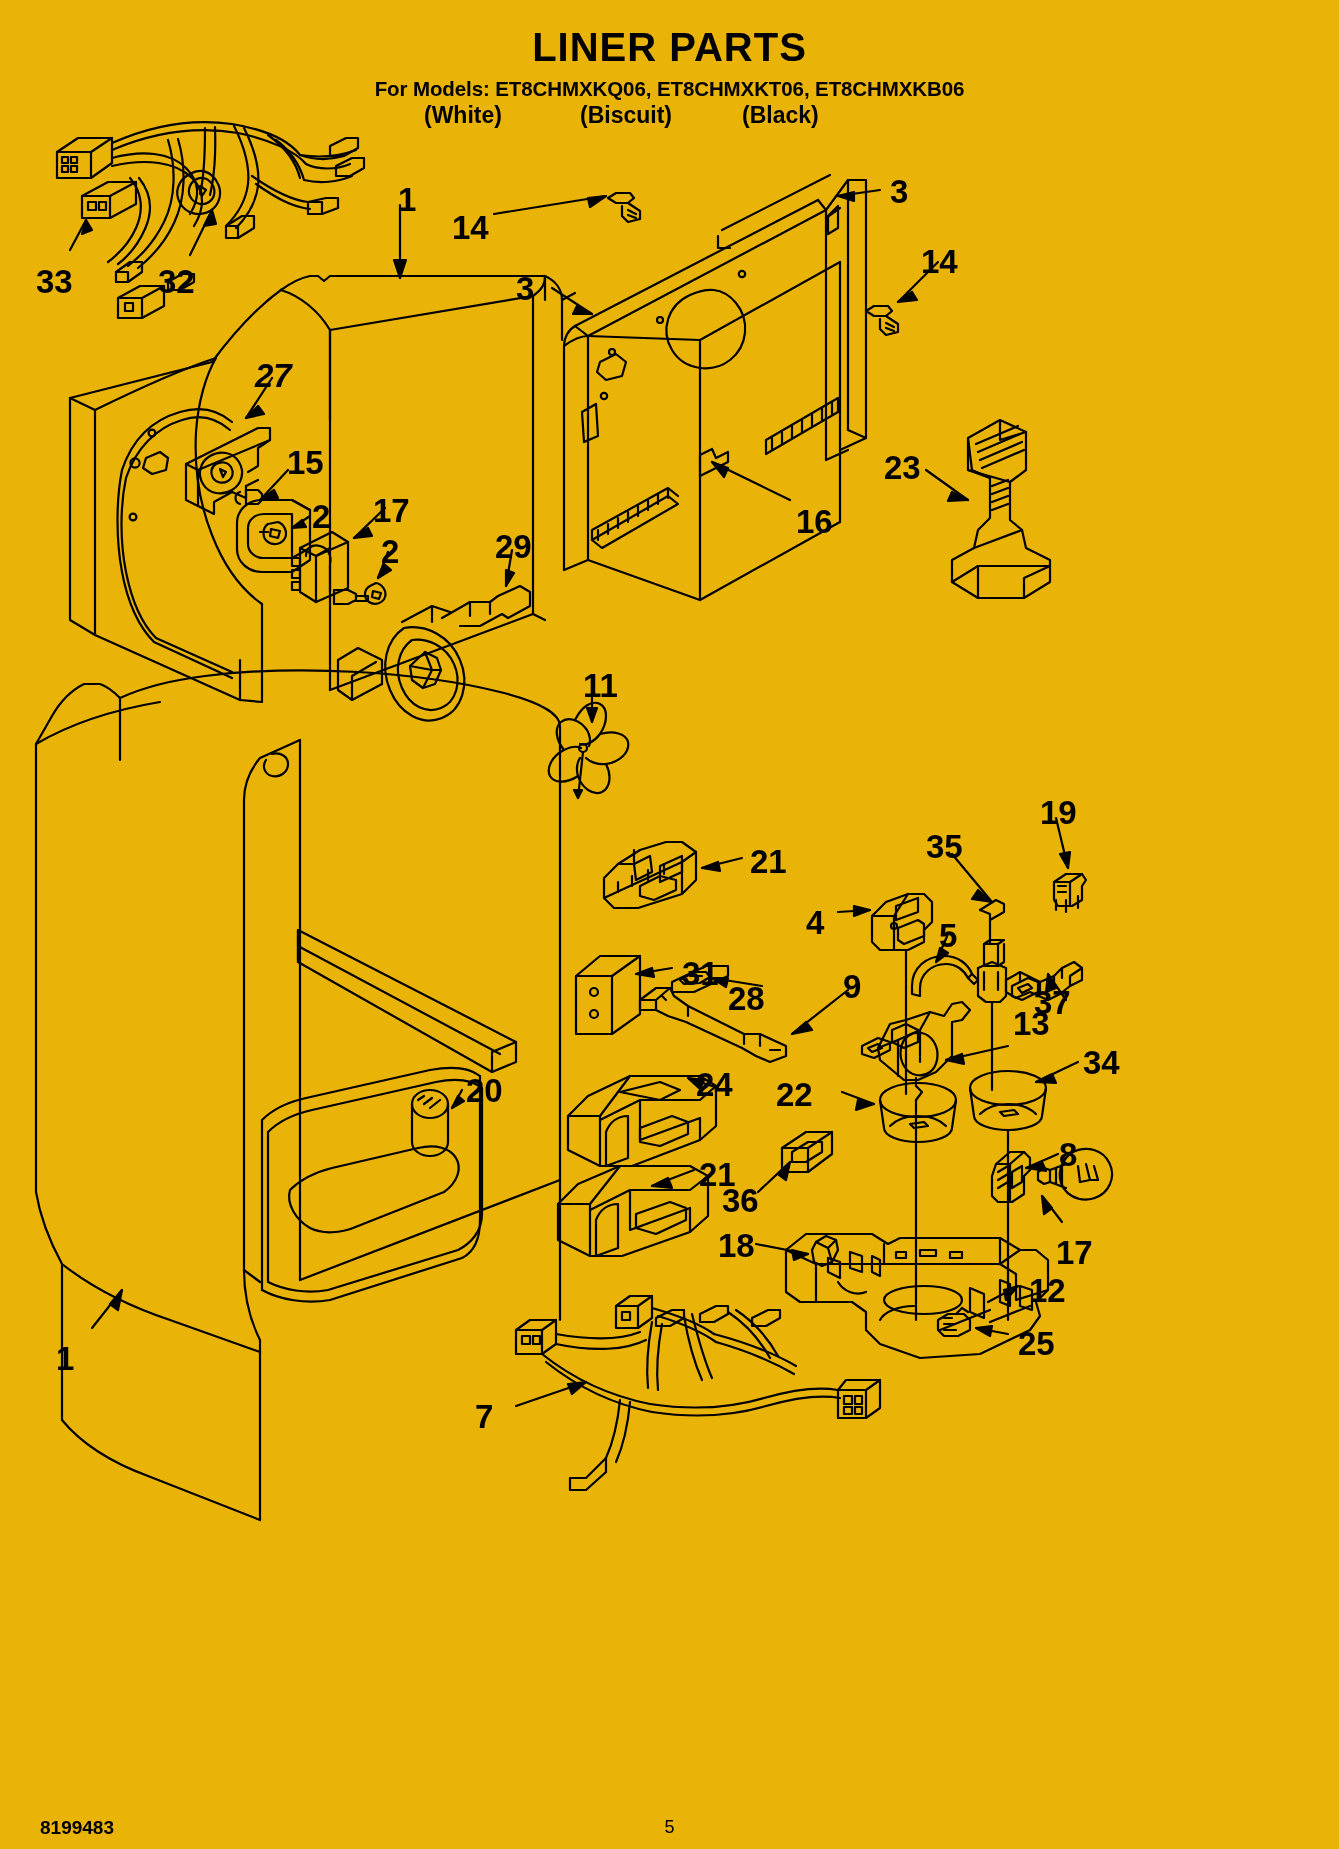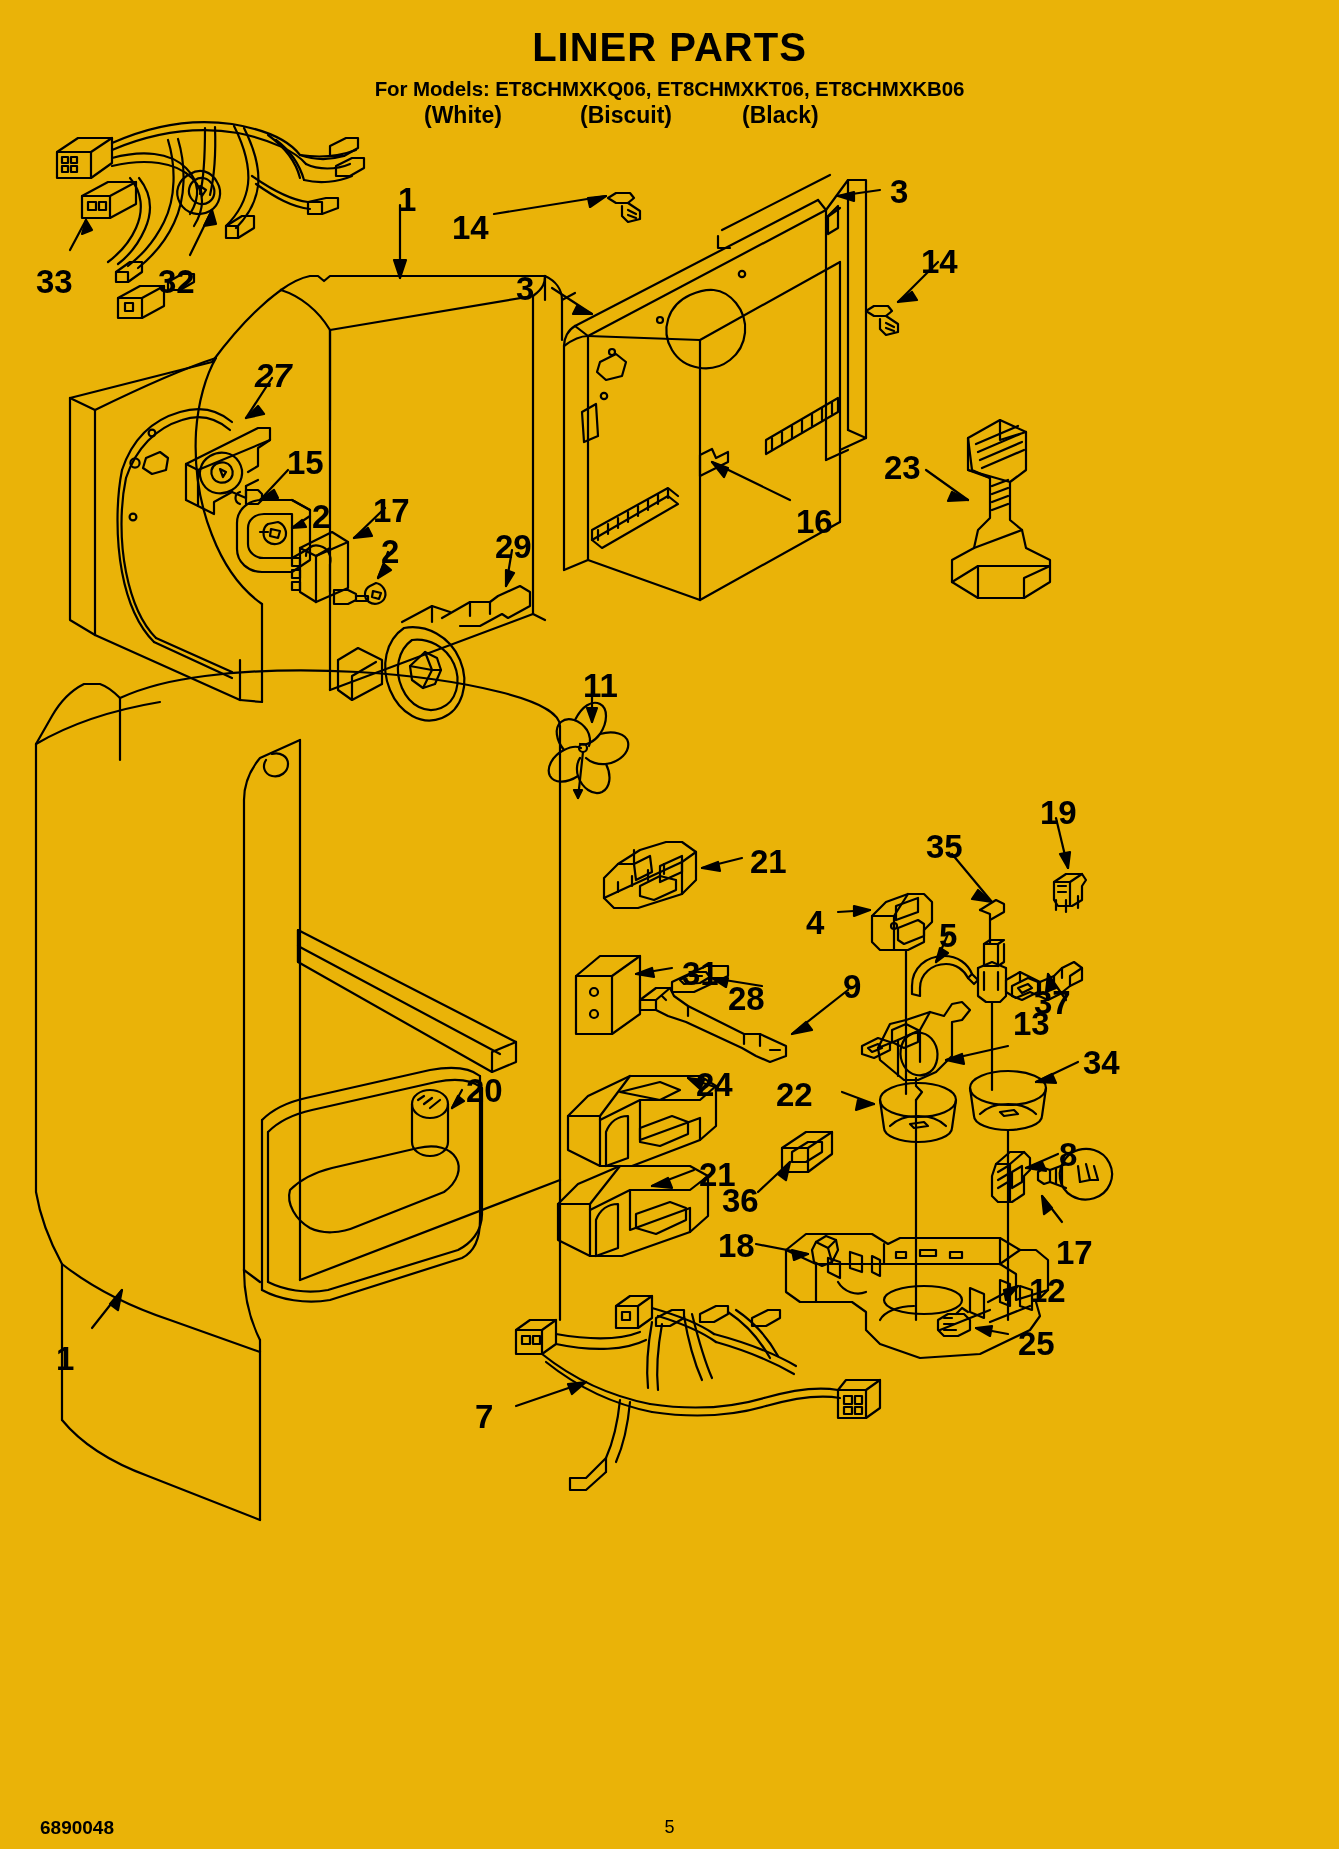--- a/index.html
+++ b/index.html
@@ -807,17 +807,17 @@
     <span class="callout" style="left:722px;  top:1184px;">36</span>
     <span class="callout" style="left:1056px; top:1236px;">17</span>
     <span class="callout" style="left:718px;  top:1229px;">18</span>
     <span class="callout" style="left:1029px; top:1274px;">12</span>
     <span class="callout" style="left:1018px; top:1327px;">25</span>
     <span class="callout" style="left:56px;   top:1342px;">1</span>
     <span class="callout" style="left:475px;  top:1400px;">7</span>
   </div>
 
   <div id="footer">
-    <span id="part-number">6890048</span>
+    <span id="part-number">8199483</span>
     <span id="page-number">5</span>
   </div>
 
 </div>
 
 </body></html>

